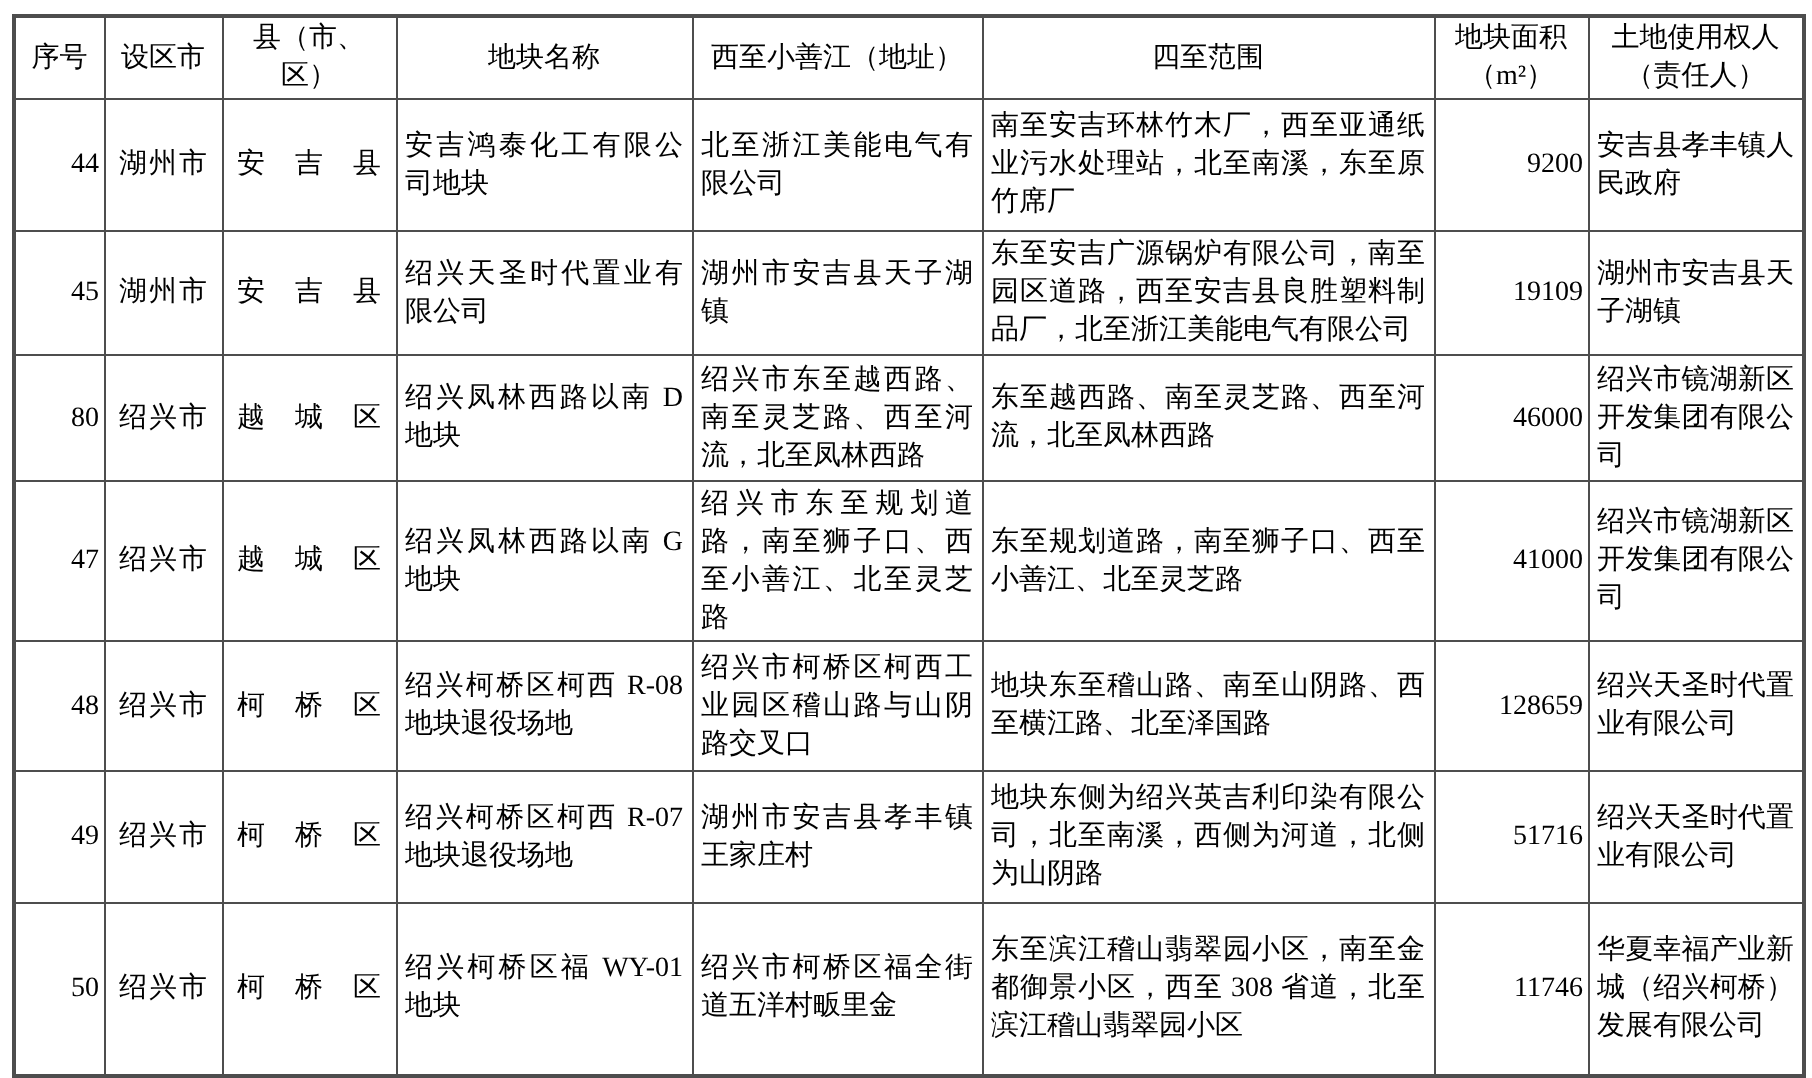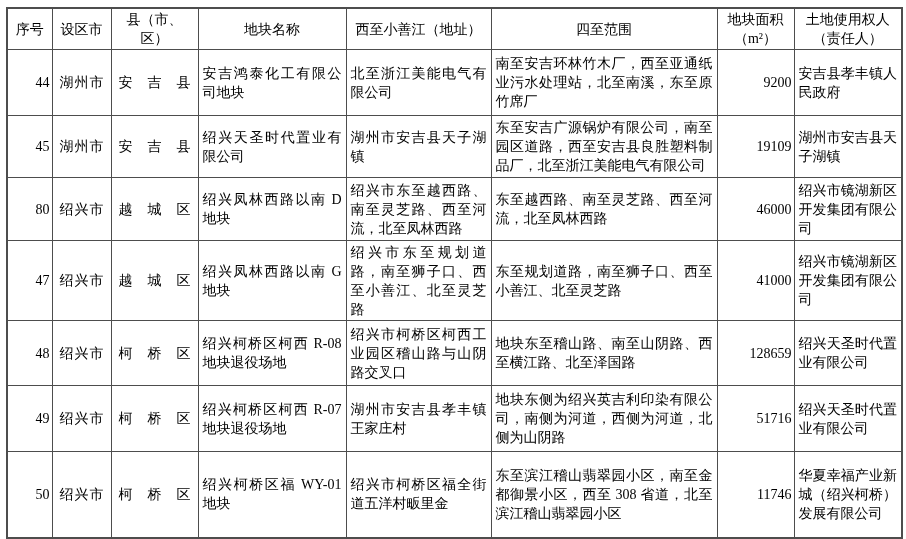--- a/index.html
+++ b/index.html
@@ -130,21 +130,21 @@
         <td class="j">地块东至稽山路、南至山阴路、西至横江路、北至泽国路</td>
         <td class="c">128659</td>
         <td class="j">绍兴天圣时代置业有限公司</td>
       </tr>
       <tr style="height:66px">
         <td class="c">49</td>
         <td class="dist">绍兴市</td>
         <td class="dist">柯桥区</td>
         <td class="j">绍兴柯桥区柯西 R-07 地块退役场地</td>
         <td class="j">湖州市安吉县孝丰镇王家庄村</td>
-        <td class="j">地块东侧为绍兴英吉利印染有限公司，南侧为河道，西侧为河道，北侧为山阴路</td>
+        <td class="j">地块东侧为绍兴英吉利印染有限公司，北至南溪，西侧为河道，北侧为山阴路</td>
         <td class="c">51716</td>
         <td class="j">绍兴天圣时代置业有限公司</td>
       </tr>
       <tr style="height:86px">
         <td class="c">50</td>
         <td class="dist">绍兴市</td>
         <td class="dist">柯桥区</td>
         <td class="j">绍兴柯桥区福 WY-01 地块</td>
         <td class="j">绍兴市柯桥区福全街道五洋村畈里金</td>
         <td class="j">东至滨江稽山翡翠园小区，南至金都御景小区，西至 308 省道，北至滨江稽山翡翠园小区</td>

